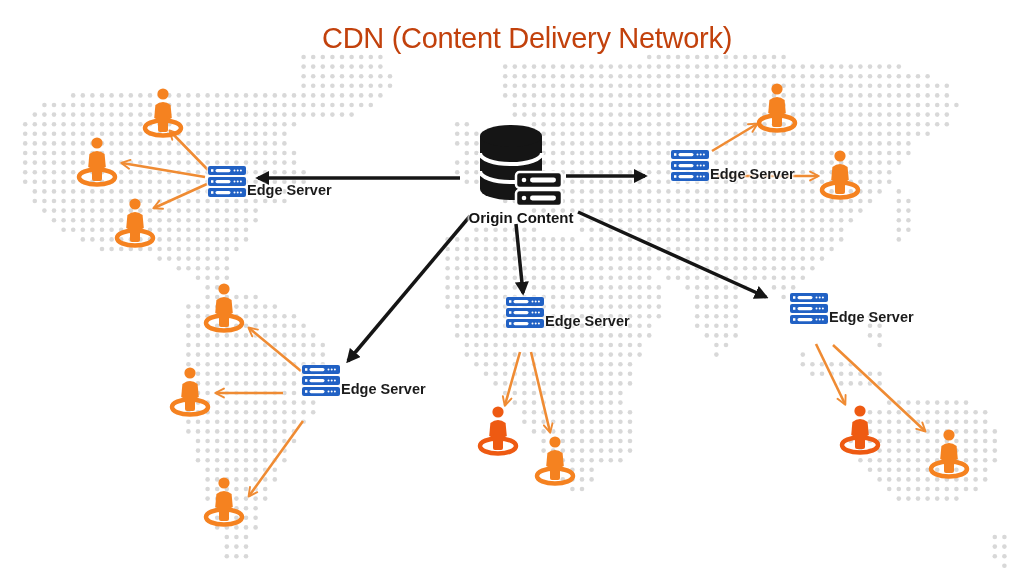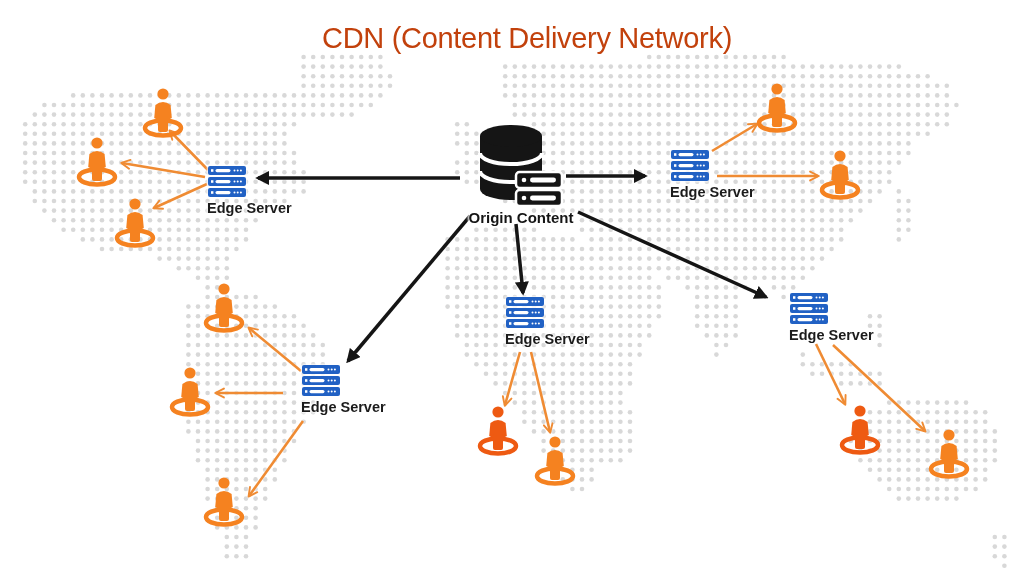--- a/index.html
+++ b/index.html
@@ -6,21 +6,21 @@
   .canvas{
     position:relative;width:1024px;height:576px;background:#ffffff;overflow:hidden;
     font-family:"Liberation Sans", sans-serif;
   }
   .canvas svg.layer{position:absolute;left:0;top:0;}
   .title{
     position:absolute;top:22px;left:15px;width:100%;text-align:center;
     font-size:29px;font-weight:400;letter-spacing:-.3px;color:#c2410c;
     text-shadow:0 0 4px #fff,0 0 4px #fff;
   }
-  .node{position:absolute;display:flex;flex-direction:column;align-items:flex-start;}
+  .node{position:absolute;display:flex;flex-direction:row;align-items:flex-end;}
   .node .lbl{
     margin-top:2px;font-size:14.5px;font-weight:700;color:#1b1b1b;white-space:nowrap;
     text-shadow:0 0 3px #fff,0 0 3px #fff,0 0 3px #fff,0 0 3px #fff;
   }
   .node svg{filter:drop-shadow(0 0 1px #fff) drop-shadow(0 0 1px #fff);}
   #arrows{filter:drop-shadow(0 0 1px #fff);}
   .user{position:absolute;--uc:#F58220;}
   .user.dark{--uc:#EE5A12;}
   .user svg .p{fill:var(--uc);}
   .user svg .r{stroke:var(--uc);fill:none;}

